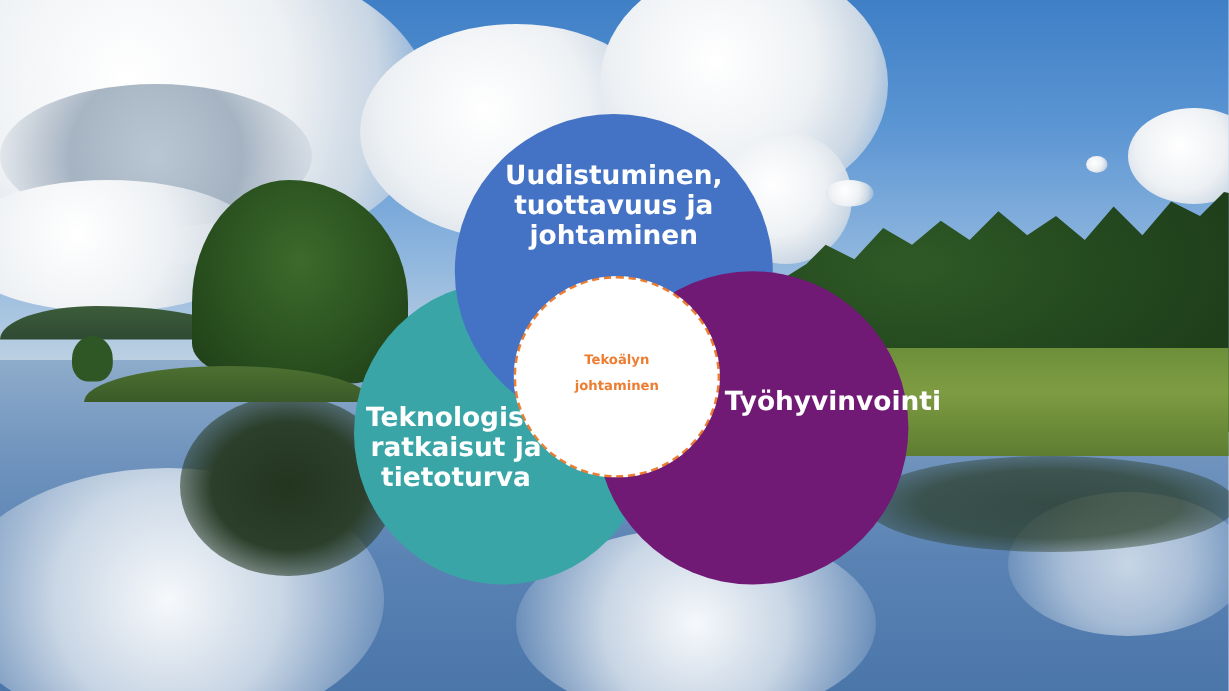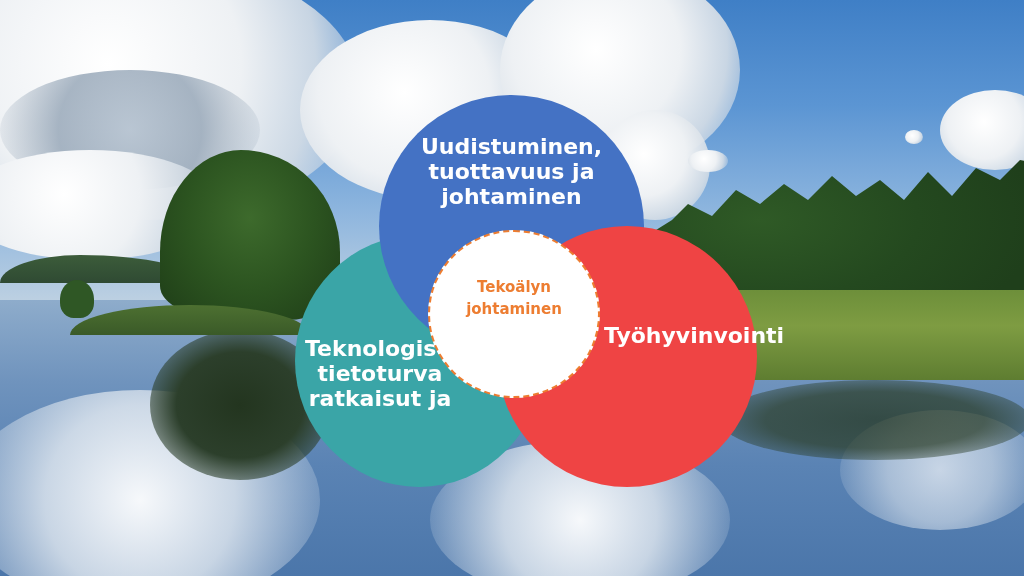--- a/index.html
+++ b/index.html
@@ -27,24 +27,24 @@
   .reflect-cloud { position: absolute; border-radius: 50%; background: radial-gradient(circle, rgba(255,255,255,0.95) 0%, rgba(230,236,242,0.8) 45%, rgba(200,212,226,0) 100%); }
   .reflect-tree { position: absolute; background: radial-gradient(ellipse, #23351f 0%, #2c3f2b 50%, rgba(44,63,43,0) 100%); border-radius: 50%; }
 
   .venn { position: absolute; inset: 0; }
   .circle { position: absolute; border-radius: 50%; display: flex; align-items: center; justify-content: center; text-align: center; box-sizing: border-box; }
   .circle .label { color: #ffffff; font-weight: bold; font-size: 22px; line-height: 25px; }
   .c-teal { left: 295px; top: 235px; width: 248px; height: 252px; background: #3aa5a7; }
   .c-teal .label { position: absolute; left: 10px; top: 101px; width: 150px; }
   .c-blue { left: 379px; top: 95px; width: 265px; height: 262px; background: #4472c4; }
   .c-blue .label { position: absolute; left: 40px; top: 39px; width: 185px; }
-  .c-orange { left: 497px; top: 226px; width: 260px; height: 261px; background: #ef4444; }
+  .c-orange { left: 497px; top: 226px; width: 260px; height: 261px; background: #701a75; }
   .c-orange .label { position: absolute; left: 107px; top: 97px; width: 150px; text-align: left; }
   .c-center { left: 428px; top: 230px; width: 172px; height: 168px; background: #ffffff; border: 2px dashed #ed7d31; }
-  .c-center .label { color: #ed7d31; font-size: 15px; line-height: 22px; font-weight: bold; position: absolute; left: 0; right: 0; top: 44px; }
+  .c-center .label { color: #ed7d31; font-size: 11px; line-height: 22px; font-weight: bold; position: absolute; left: 0; right: 0; top: 57px; }
 </style>
 </head>
 <body>
 
 <div class="scene">
   <div class="sky"></div>
   <div class="cloud" style="left:-60px;top:-40px;width:420px;height:260px;"></div>
   <div class="cloud grey" style="left:0px;top:70px;width:260px;height:120px;opacity:0.7;"></div>
   <div class="cloud" style="left:-40px;top:150px;width:260px;height:110px;"></div>
   <div class="cloud" style="left:300px;top:20px;width:260px;height:180px;"></div>
@@ -66,22 +66,22 @@
   <div class="meadow-right"></div>
   <div class="island-trees"></div>
   <div class="island-grass"></div>
   <div class="small-bush"></div>
 </div>
 
 <div class="venn">
   <div class="circle c-teal">
     <div class="label">
       <div>Teknologiset</div>
+      <div>ratkaisut ja</div>
       <div>tietoturva</div>
-      <div>ratkaisut ja</div>
     </div>
   </div>
   <div class="circle c-blue">
     <div class="label">
       <div>Uudistuminen,</div>
       <div>tuottavuus ja</div>
       <div>johtaminen</div>
     </div>
   </div>
   <div class="circle c-orange">

